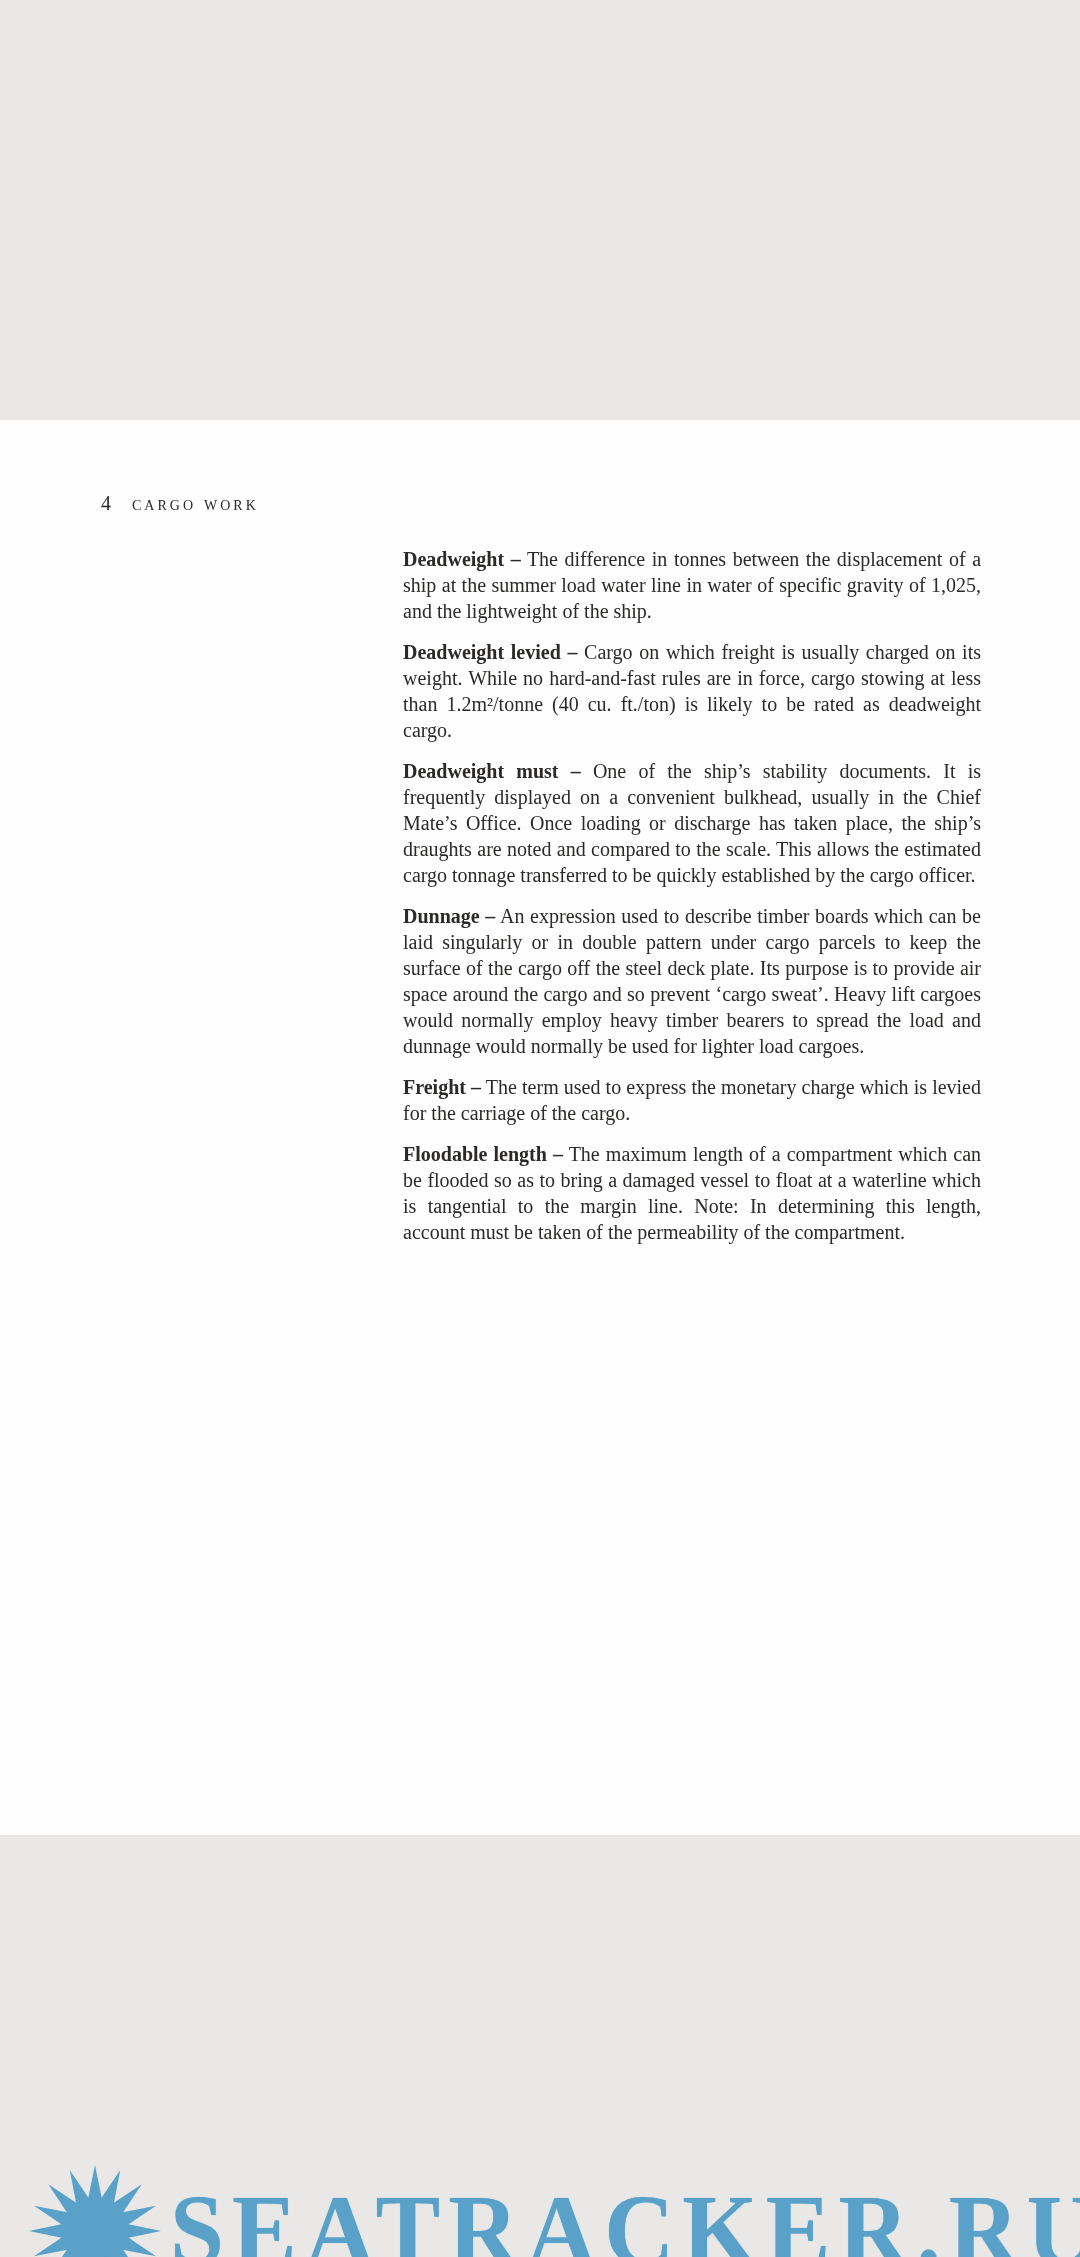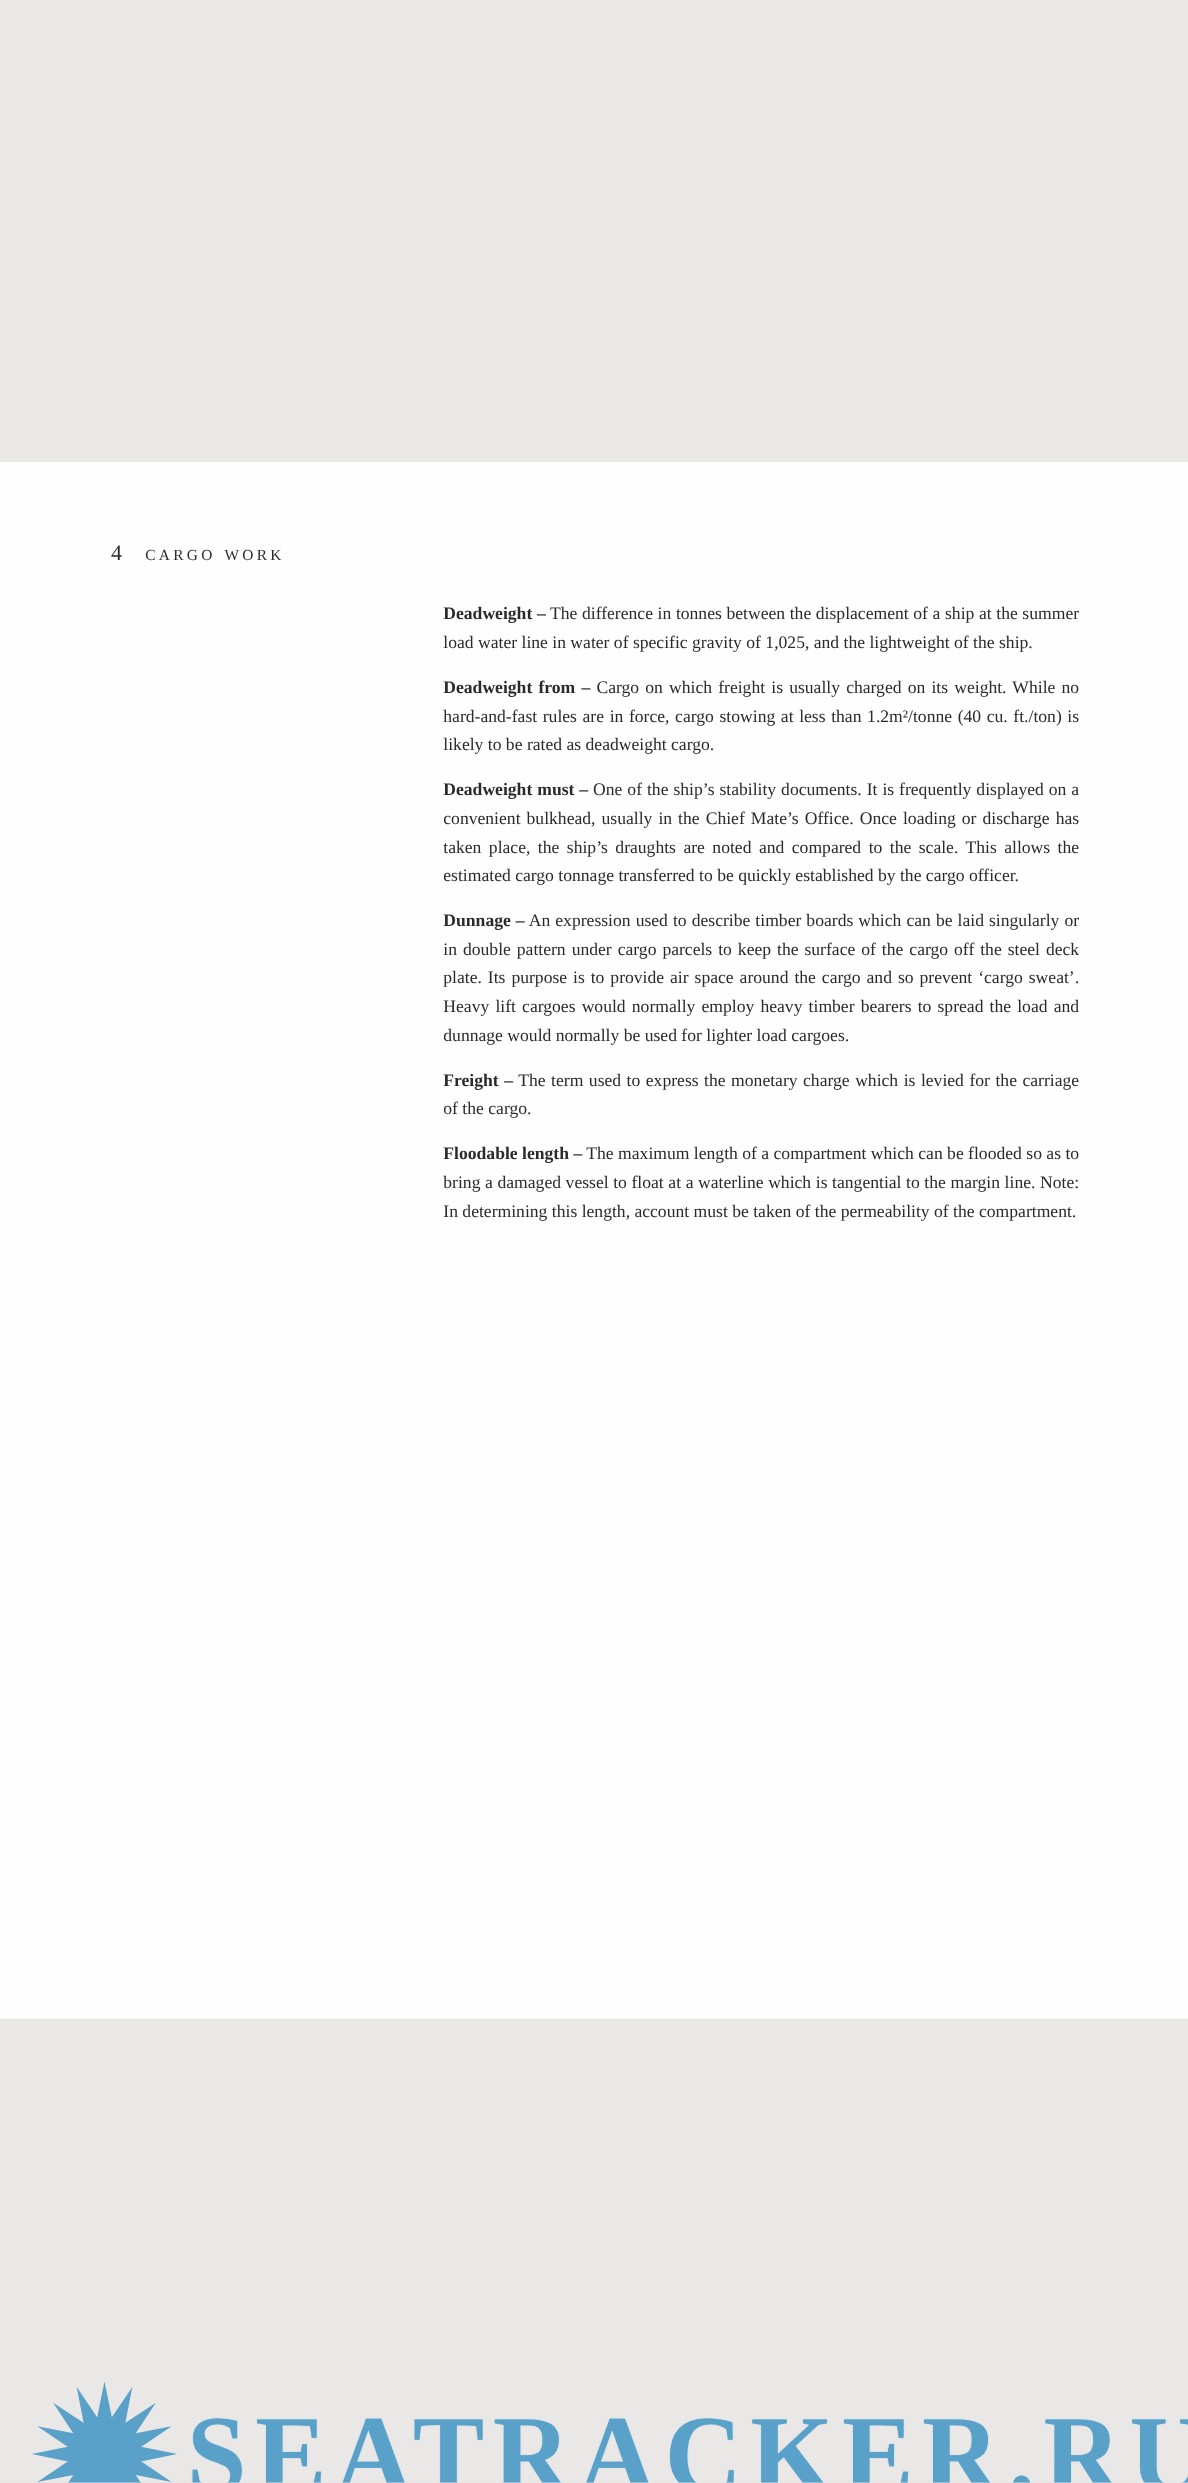--- a/index.html
+++ b/index.html
@@ -47,21 +47,21 @@
 
   .text-block {
     position: absolute;
     left: 403px;
     top: 126px;
     width: 578px;
     color: #2b2a28;
   }
   .entry {
     margin: 0 0 15px 0;
-    font-size: 16px;
+    font-size: 20px;
     line-height: 26px;
     text-align: justify;
     text-justify: inter-word;
     hyphens: auto;
     -webkit-hyphens: auto;
   }
   .entry:last-child { margin-bottom: 0; }
   .entry .term { font-weight: bold; }
 
   .watermark {
@@ -100,21 +100,21 @@
     </div>
 
     <div class="text-block">
 
       <p class="entry">
         <b class="term">Deadweight –</b>
         <span>The difference in tonnes between the displacement of a ship at the summer load water line in water of specific gravity of 1,025, and the lightweight of the ship.</span>
       </p>
 
       <p class="entry">
-        <b class="term">Deadweight from –</b>
+        <b class="term">Deadweight levied –</b>
         <span>Cargo on which freight is usually charged on its weight. While no hard-and-fast rules are in force, cargo stowing at less than 1.2m²/tonne (40 cu. ft./ton) is likely to be rated as deadweight cargo.</span>
       </p>
 
       <p class="entry">
         <b class="term">Deadweight must –</b>
         <span>One of the ship’s stability documents. It is frequently displayed on a convenient bulkhead, usually in the Chief Mate’s Office. Once loading or discharge has taken place, the ship’s draughts are noted and compared to the scale. This allows the estimated cargo tonnage transferred to be quickly established by the cargo officer.</span>
       </p>
 
       <p class="entry">
         <b class="term">Dunnage –</b>

